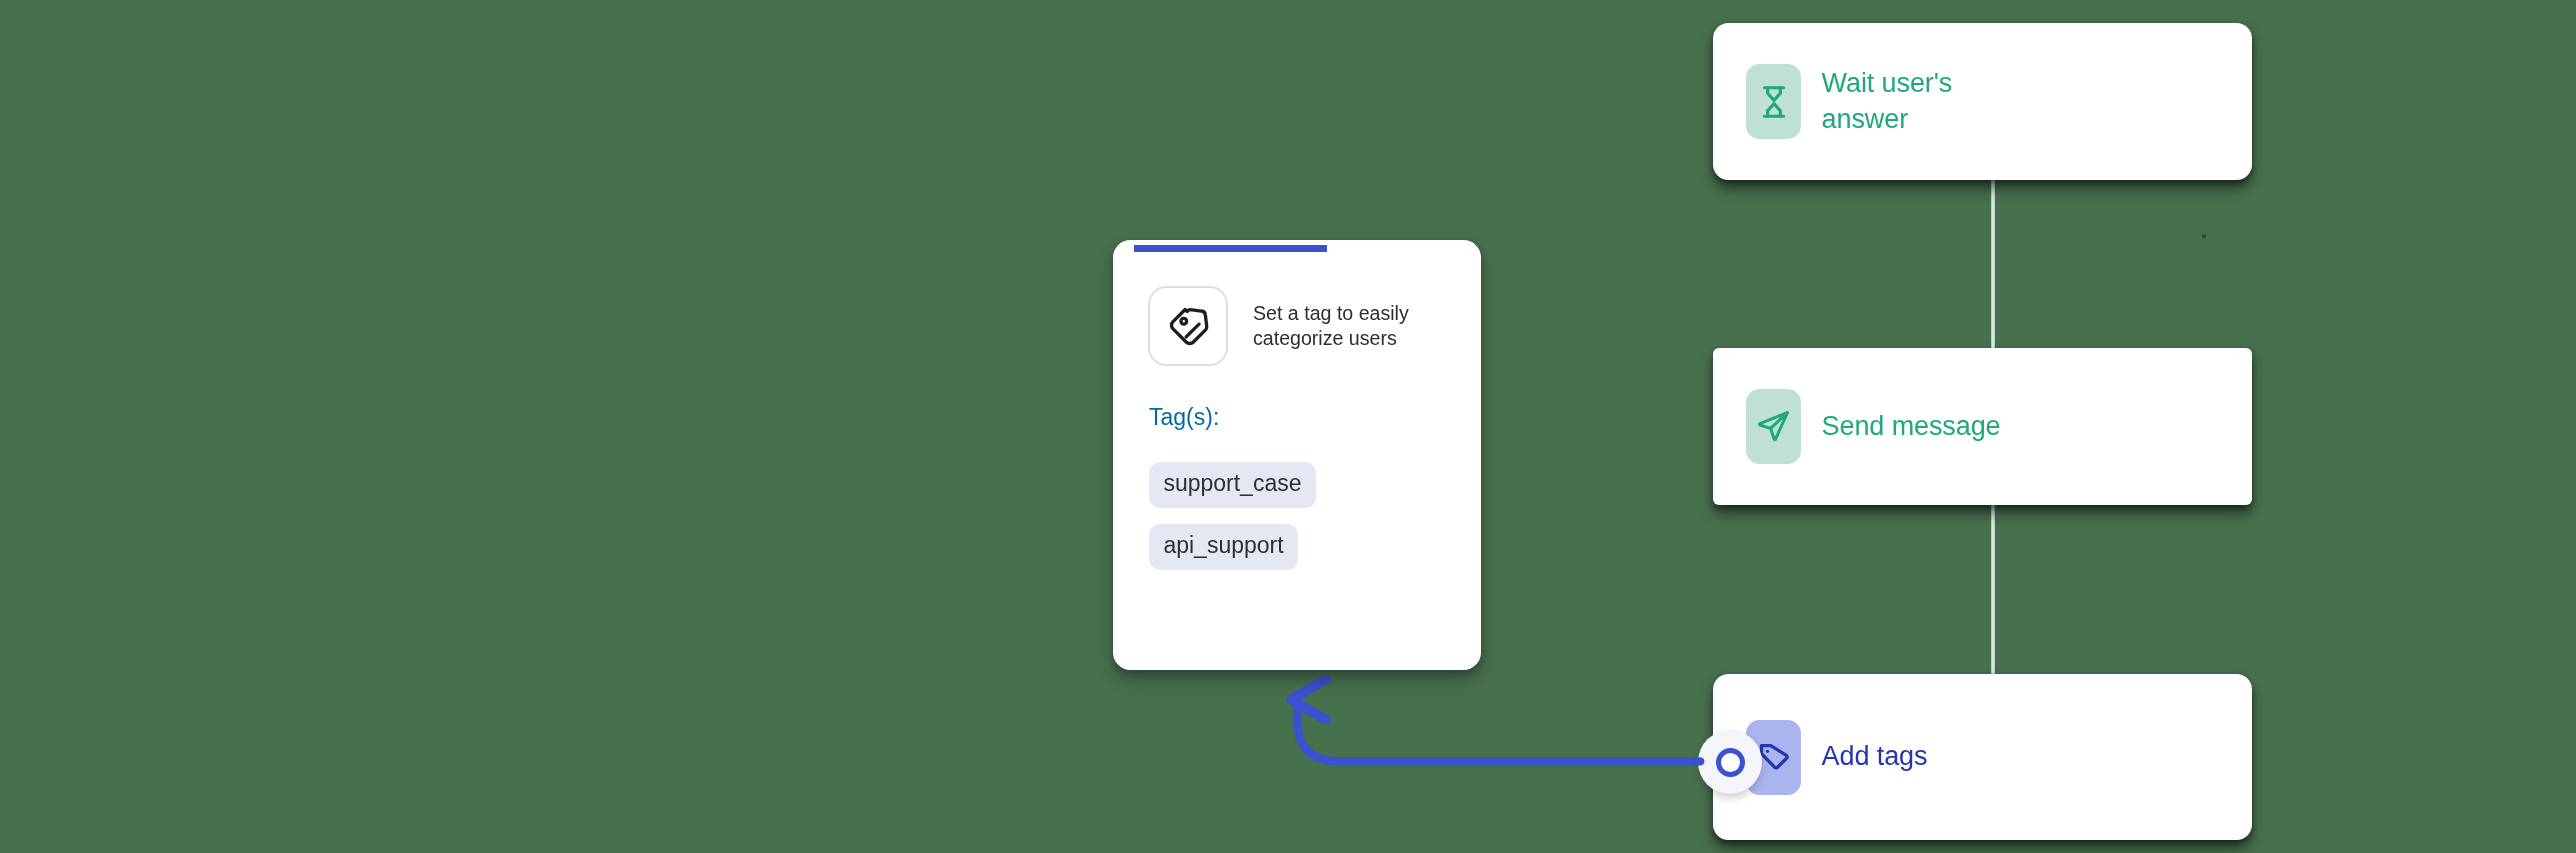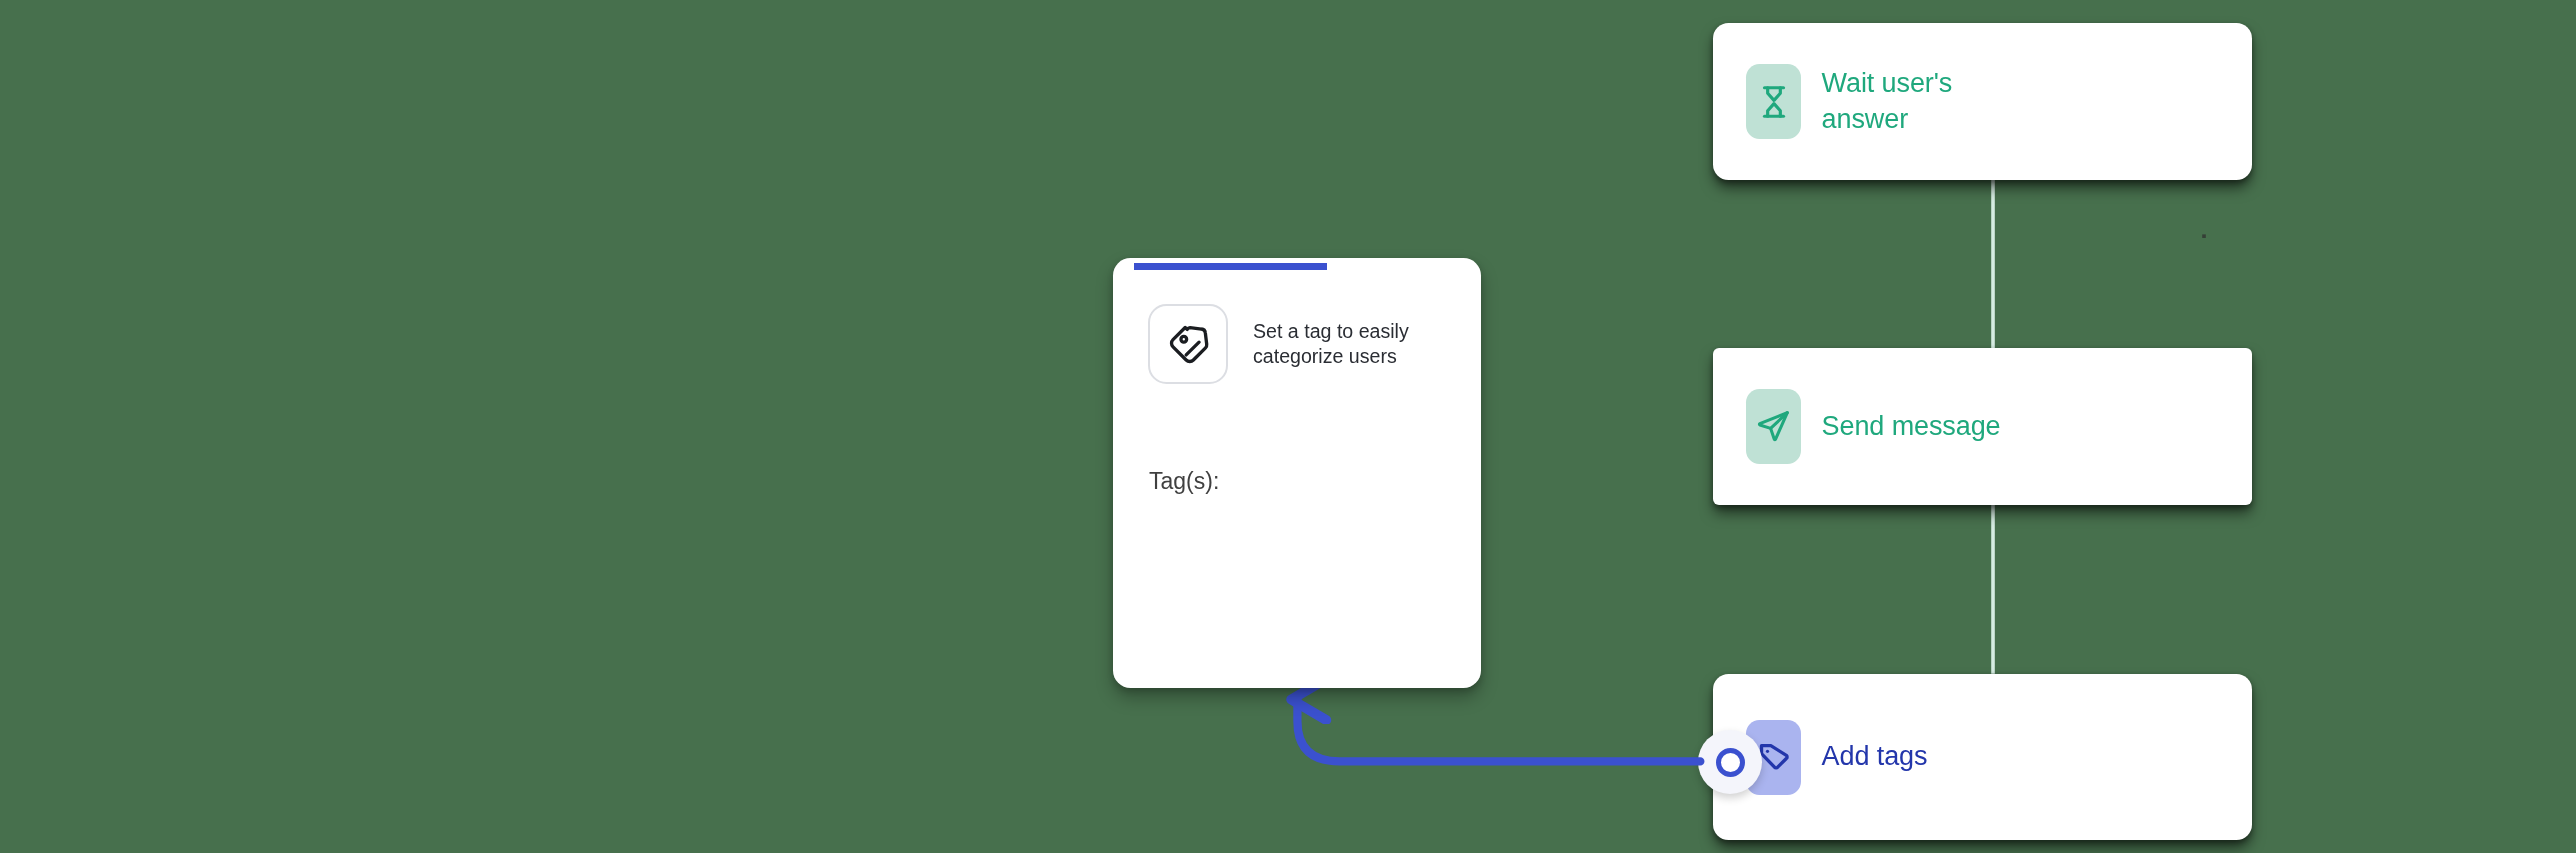--- a/index.html
+++ b/index.html
@@ -117,21 +117,21 @@
     border-radius: 50%;
     border: 5.7px solid #3b51cf;
     background: #ffffff;
     box-sizing: border-box;
   }
   #port-addtags-left { left: 1698px; top: 730px; }
 
   
   #tag-popover {
     position: absolute;
-    left: 1113px; top: 258px;
+    left: 1113px; top: 240px;
     width: 368px; height: 430px;
     background: #ffffff;
     border-radius: 17.5px;
     box-shadow: 0 9.3px 17.5px rgba(0,0,0,0.28),
                 0 2.1px 6.2px rgba(0,0,0,0.16);
     z-index: 40;
     box-sizing: border-box;
     overflow: hidden;
   }
   #tag-popover-accent {
@@ -160,22 +160,21 @@
     margin-left: 25px;
     font-size: 19.6px;
     line-height: 1.28;
     color: #2a2d33;
     max-width: 170px;
   }
   #tag-popover-fieldlabel {
     position: absolute;
     left: 36px; top: 164px;
     font-size: 23px;
-    color: #404040;
-    margin-top: 46px;
+    color: #0369a1;
   }
   #tag-chip-list {
     position: absolute;
     left: 36px; top: 222px;
     display: flex;
     flex-direction: column;
     gap: 16.5px;
     align-items: flex-start;
   }
   .tag-chip {
@@ -257,16 +256,20 @@
           <path d="M10.3 3.3 4.1 9.5a2.6 2.6 0 0 0 0 3.7l6.7 6.7a2.6 2.6 0 0 0 3.7 0l6.2-6.2a2.2 2.2 0 0 0 .6-1.8l-.7-5.8a2.2 2.2 0 0 0-2-2l-5.8-.7a2.2 2.2 0 0 0-1.5.9z"></path>
           <circle cx="9.6" cy="9.3" r="1.45"></circle>
           <path d="M10.8 17.3 17.4 10.8"></path>
         </svg>
       </div>
       <div id="tag-popover-desc">Set a tag to easily categorize users</div>
     </div>
 
     <div id="tag-popover-fieldlabel">Tag(s):</div>
 
+    <div id="tag-chip-list">
+      <div class="tag-chip">support_case</div>
+      <div class="tag-chip">api_support</div>
+    </div>
   </div>
 
 </div>
 
 
 </body></html>

